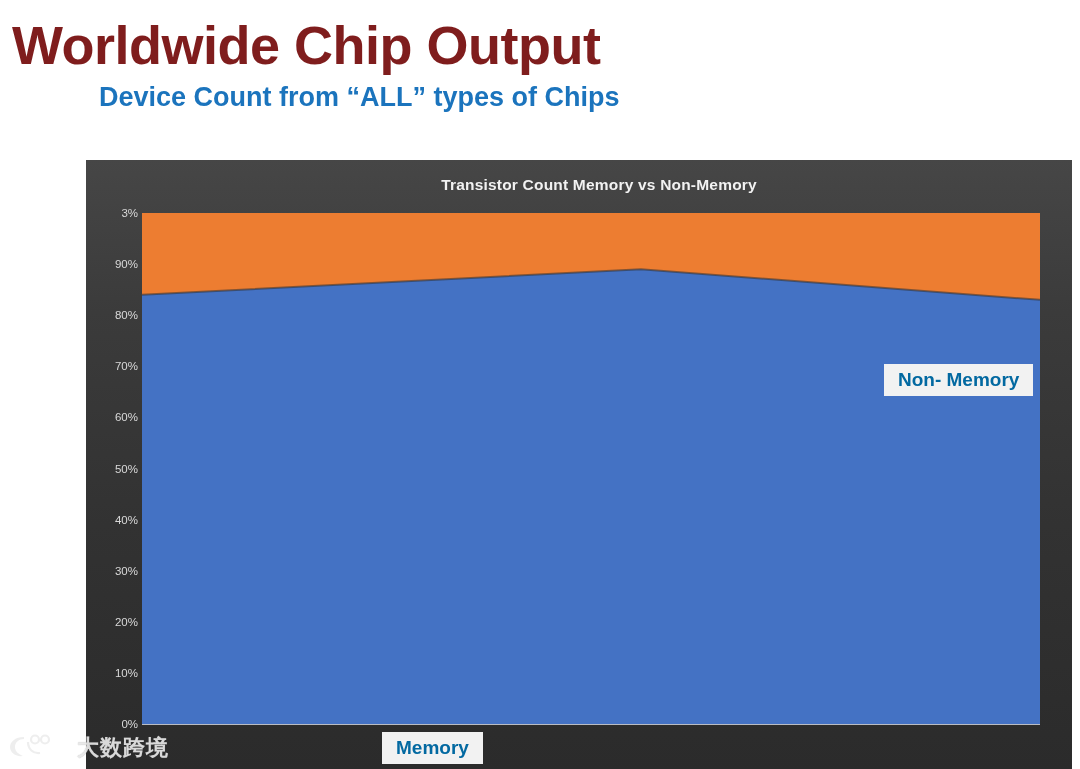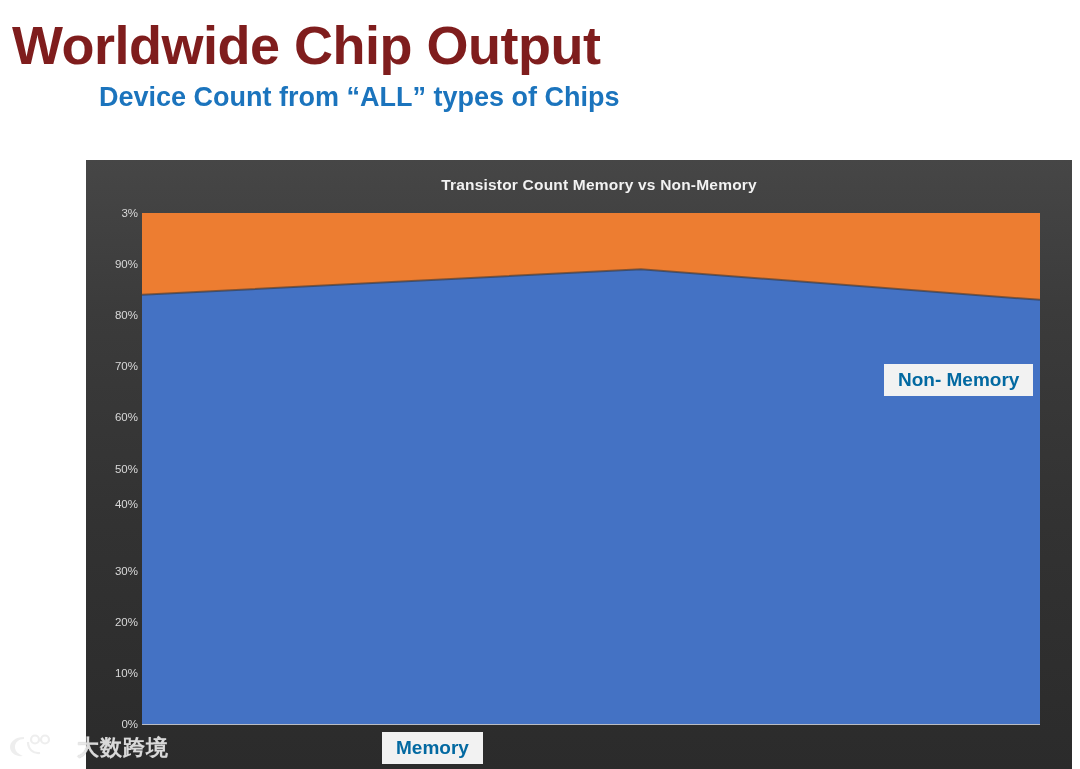--- a/index.html
+++ b/index.html
@@ -171,21 +171,21 @@
 
 <div id="chart-panel">
 
   <div id="chart-title">Transistor Count Memory vs Non-Memory</div>
 
   <div id="y-axis">
       <div class="y-tick" style="top: 511px;">0%</div>
       <div class="y-tick" style="top: 459.9px;">10%</div>
       <div class="y-tick" style="top: 408.8px;">20%</div>
       <div class="y-tick" style="top: 357.7px;">30%</div>
-      <div class="y-tick" style="top: 291px;">40%</div>
+      <div class="y-tick" style="top: 307px;">40%</div>
       <div class="y-tick" style="top: 255.5px;">50%</div>
       <div class="y-tick" style="top: 204.4px;">60%</div>
       <div class="y-tick" style="top: 153.3px;">70%</div>
       <div class="y-tick" style="top: 102.2px;">80%</div>
       <div class="y-tick" style="top: 51.1px;">90%</div>
       <div class="y-tick" style="top: 0px;">3%</div>
     </div>
 
   <div id="plot-area">
     <svg id="plot-svg" viewBox="0 0 898 511" preserveAspectRatio="none">

